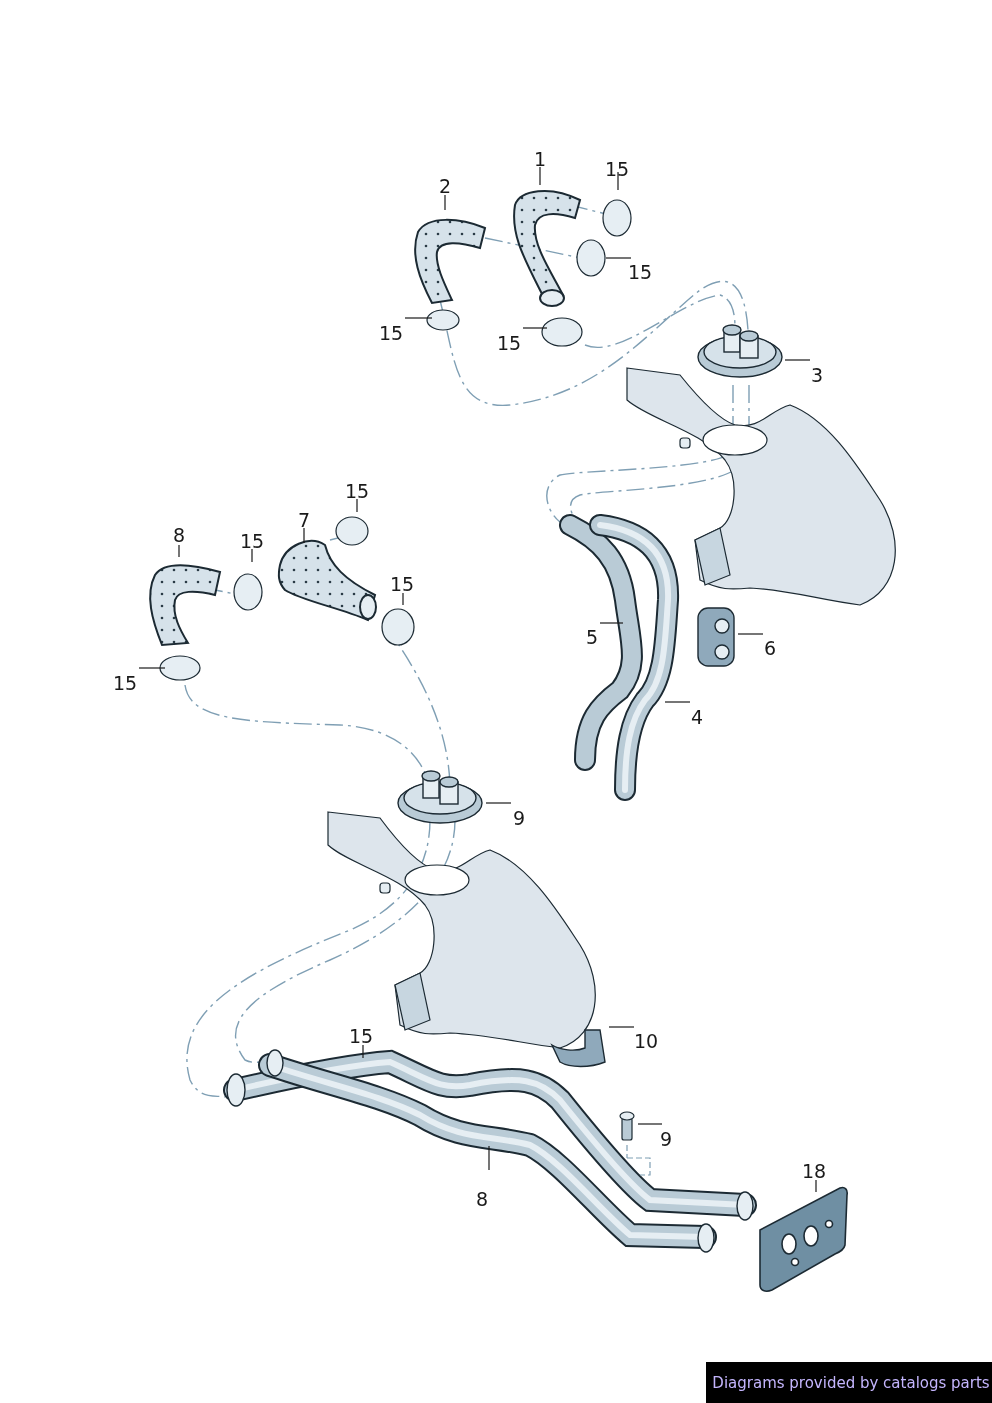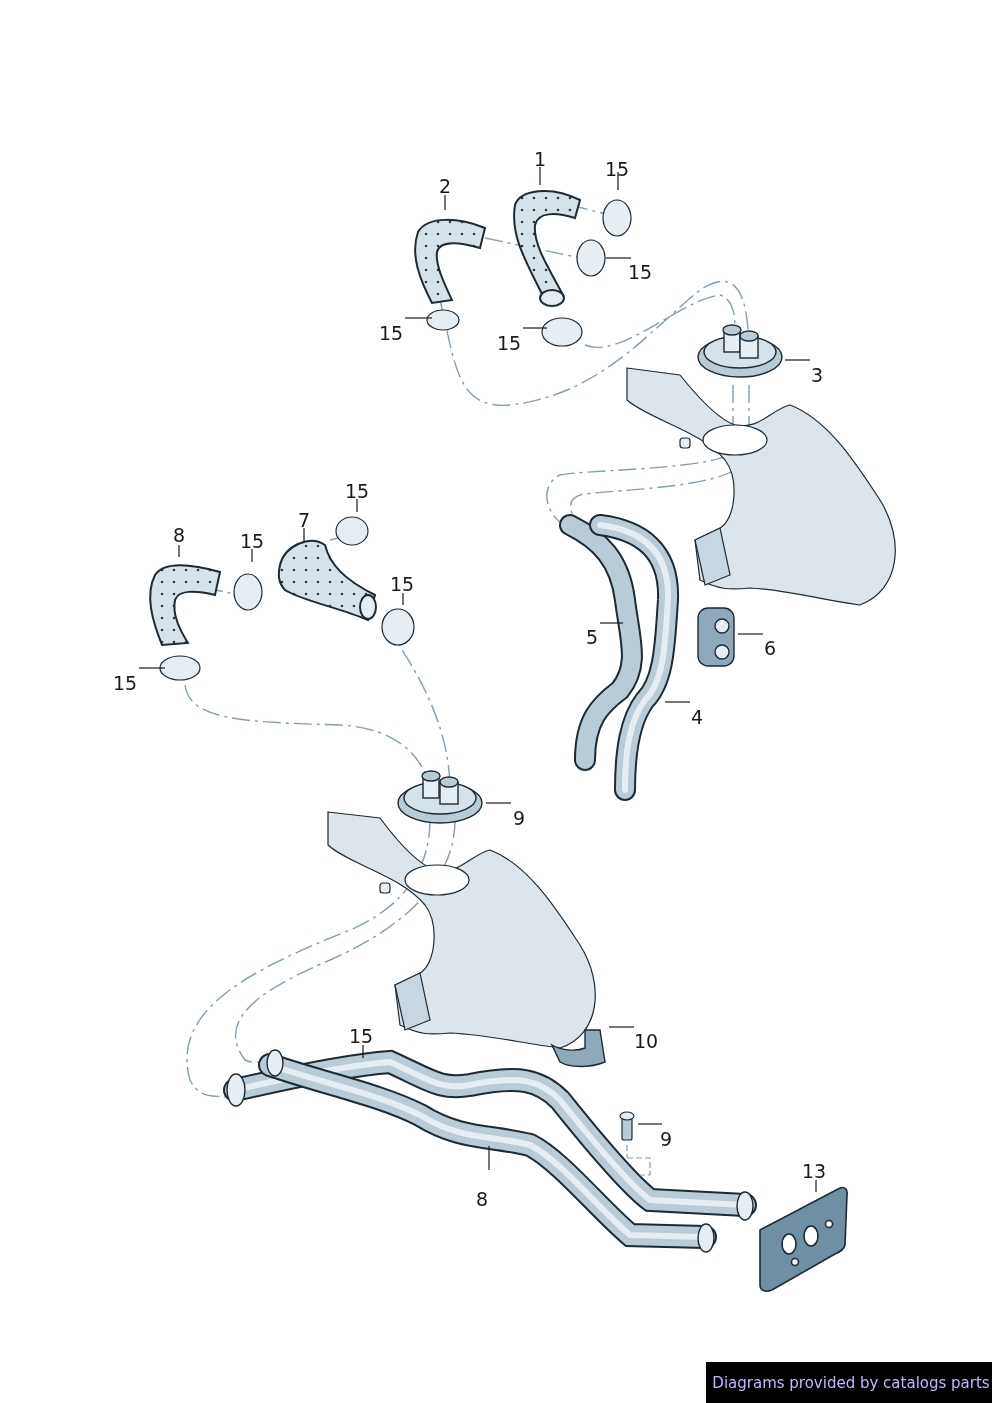--- a/index.html
+++ b/index.html
@@ -192,18 +192,18 @@
 <span class="callout" style="left:240px;top:532px">15</span>
 <span class="callout" style="left:390px;top:575px">15</span>
 <span class="callout" style="left:586px;top:628px">5</span>
 <span class="callout" style="left:764px;top:639px">6</span>
 <span class="callout" style="left:113px;top:674px">15</span>
 <span class="callout" style="left:691px;top:708px">4</span>
 <span class="callout" style="left:513px;top:809px">9</span>
 <span class="callout" style="left:349px;top:1027px">15</span>
 <span class="callout" style="left:634px;top:1032px">10</span>
 <span class="callout" style="left:660px;top:1130px">9</span>
-<span class="callout" style="left:802px;top:1162px">13</span>
+<span class="callout" style="left:802px;top:1162px">18</span>
 <span class="callout" style="left:476px;top:1190px">8</span>
 
 <div class="footer">
   <span>Diagrams provided by catalogs parts</span>
 </div>
 
 </body></html>

